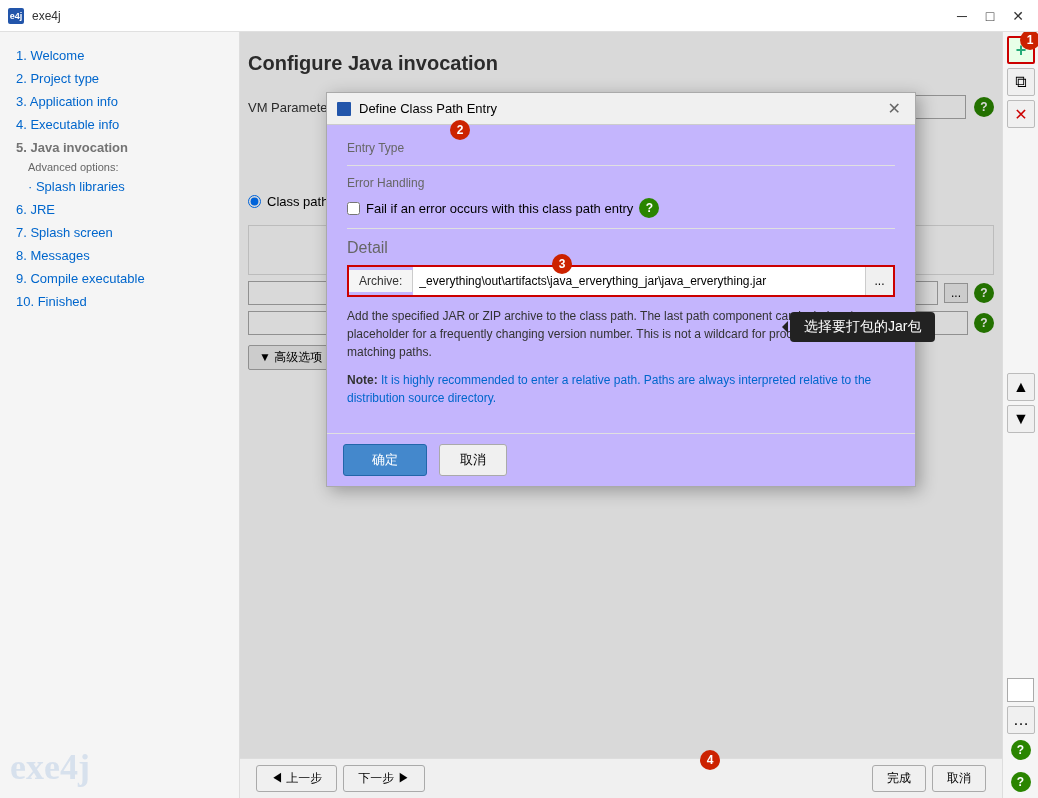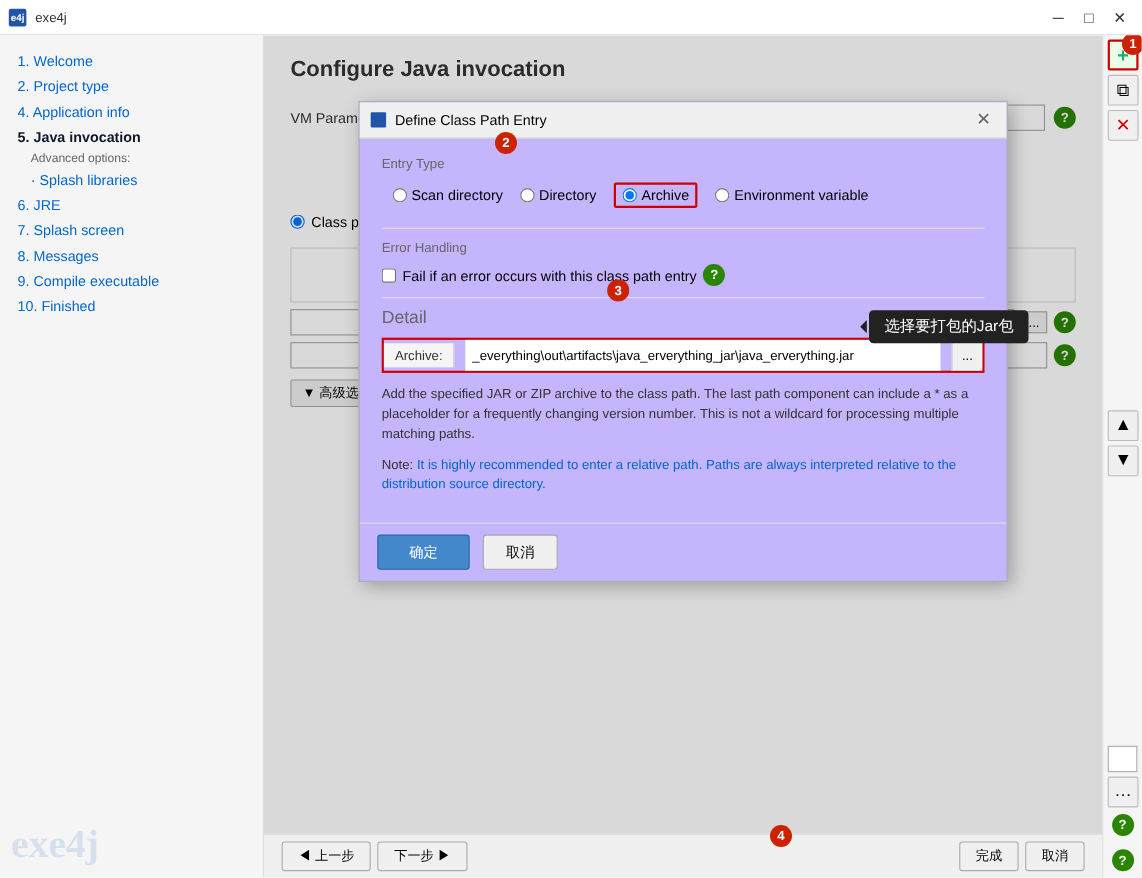--- a/index.html
+++ b/index.html
@@ -77,21 +77,21 @@
       overflow: hidden;
     }
     .sidebar-item {
       padding: 4px 16px;
       font-size: 13px;
       cursor: pointer;
       color: #0066cc;
     }
     .sidebar-item.active {
       font-weight: bold;
-      color: #0f172a;
+      color: #737373;
     }
     .sidebar-item.sub {
       padding-left: 28px;
     }
     .sidebar-label {
       font-size: 11px;
       color: #666;
       padding: 2px 28px;
     }
     .sidebar-watermark {
@@ -100,21 +100,21 @@
       left: 10px;
       font-size: 36px;
       font-weight: bold;
       color: rgba(0,80,180,0.12);
       font-family: serif;
     }
 
     
     .main-panel {
       flex: 1;
-      padding: 20px 24px;
+      padding: 20px 8px;
       position: relative;
       overflow: hidden;
     }
     .panel-title {
       font-size: 20px;
       font-weight: bold;
       color: #333;
       margin-bottom: 20px;
     }
 
@@ -306,21 +306,21 @@
 
     
     .detail-label {
       font-size: 16px;
       color: #666;
       margin-bottom: 8px;
     }
     .archive-input-row {
       display: flex;
       align-items: center;
-      gap: 10px;
+      gap: 0;
       border: 2px solid #cc0000;
       margin-bottom: 10px;
     }
     .archive-field-label {
       padding: 4px 10px;
       font-size: 12px;
       color: #333;
       background: #f5f5f5;
       border-right: 1px solid #ccc;
       white-space: nowrap;
@@ -346,21 +346,21 @@
     .info-text {
       font-size: 12px;
       color: #333;
       line-height: 1.5;
       margin-bottom: 10px;
     }
     .info-text .highlight {
       color: #0066cc;
     }
     .info-text .note-label {
-      font-weight: normal;
+      font-weight: bold;
       color: #333;
     }
 
     
     .dialog-footer {
       border-top: 1px solid #e0e0e0;
       padding: 10px 16px;
       display: flex;
       justify-content: flex-start;
       gap: 12px;
@@ -386,21 +386,21 @@
     
     .tooltip-bubble {
       position: absolute;
       background: #222;
       color: #fff;
       font-size: 14px;
       padding: 6px 14px;
       border-radius: 4px;
       z-index: 200;
       white-space: nowrap;
-      top: 250px;
+      top: 280px;
       left: 550px;
     }
     .tooltip-bubble::before {
       content: '';
       position: absolute;
       left: -8px;
       top: 50%;
       transform: translateY(-50%);
       border: 6px solid transparent;
       border-right-color: #222;
@@ -520,21 +520,24 @@
   <div class="content">
 
     <div class="sidebar">
       <div class="sidebar-item">
         <span>1. Welcome</span>
       </div>
       <div class="sidebar-item">
         <span>2. Project type</span>
       </div>
       <div class="sidebar-item">
-        <span>4. Application info</span>
+        <span>3. Application info</span>
+      </div>
+      <div class="sidebar-item">
+        <span>4. Executable info</span>
       </div>
       <div class="sidebar-item active">
         <span>5. Java invocation</span>
       </div>
       <div class="sidebar-label">Advanced options:</div>
       <div class="sidebar-item sub">
         <span>· Splash libraries</span>
       </div>
       <div class="sidebar-item">
         <span>6. JRE</span>
@@ -621,38 +624,20 @@
 
             <div class="dialog-titlebar">
               <div class="dialog-titlebar-icon"></div>
               <span class="dialog-titlebar-title">Define Class Path Entry</span>
               <button class="dialog-close">✕</button>
             </div>
 
             <div class="dialog-content">
 
               <div class="dialog-section-label">Entry Type</div>
-              <div class="entry-type-row">
-                <div class="entry-type-option">
-                  <input type="radio" name="entrytype" style="">
-                  <label>Scan directory</label>
-                </div>
-                <div class="entry-type-option">
-                  <input type="radio" name="entrytype" style="">
-                  <label>Directory</label>
-                </div>
-                <div class="entry-type-option archive-highlight">
-                  <input type="radio" name="entrytype" checked="" style="">
-                  <label>Archive</label>
-                </div>
-                <div class="entry-type-option">
-                  <input type="radio" name="entrytype" style="">
-                  <label>Environment variable</label>
-                </div>
-              </div>
 
               <hr class="section-divider">
 
               <div class="error-handling-label">Error Handling</div>
               <div class="error-check-row">
                 <input type="checkbox" style="">
                 <label>Fail if an error occurs with this class path entry</label>
                 <div class="help-btn">?</div>
               </div>
 

